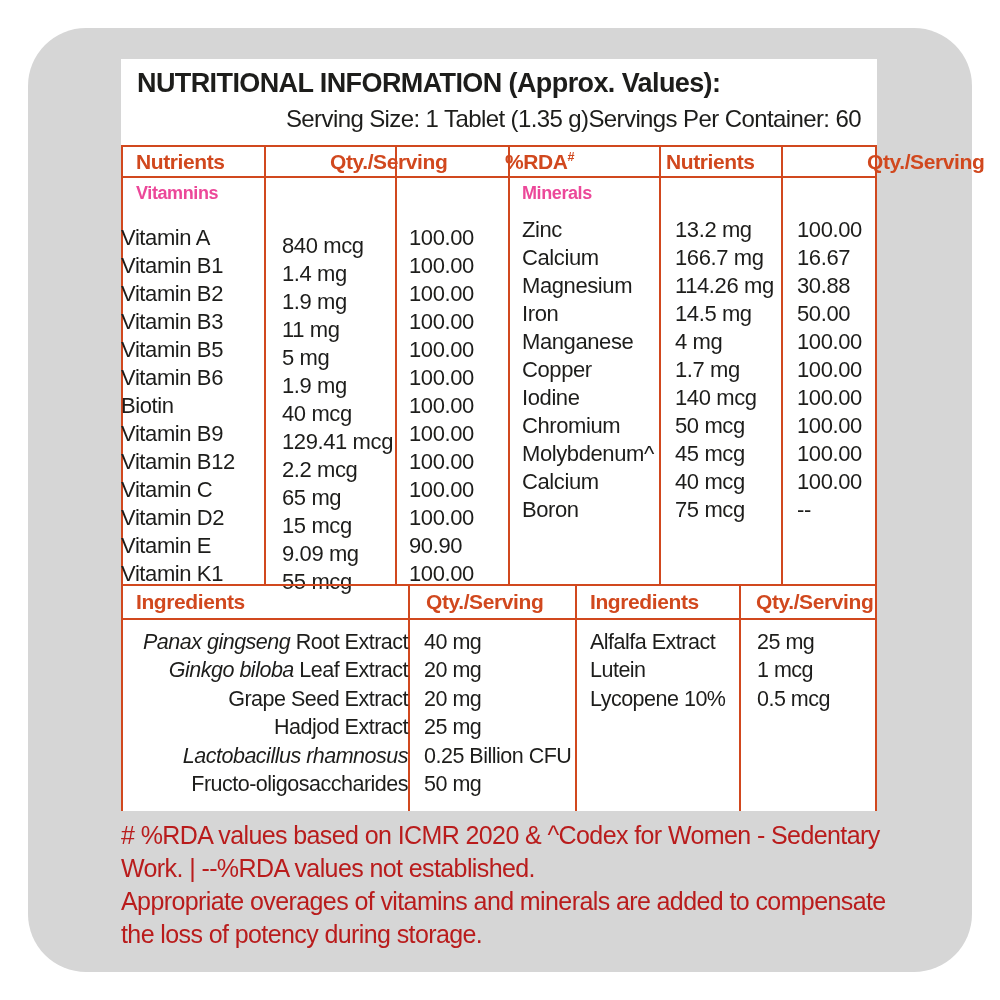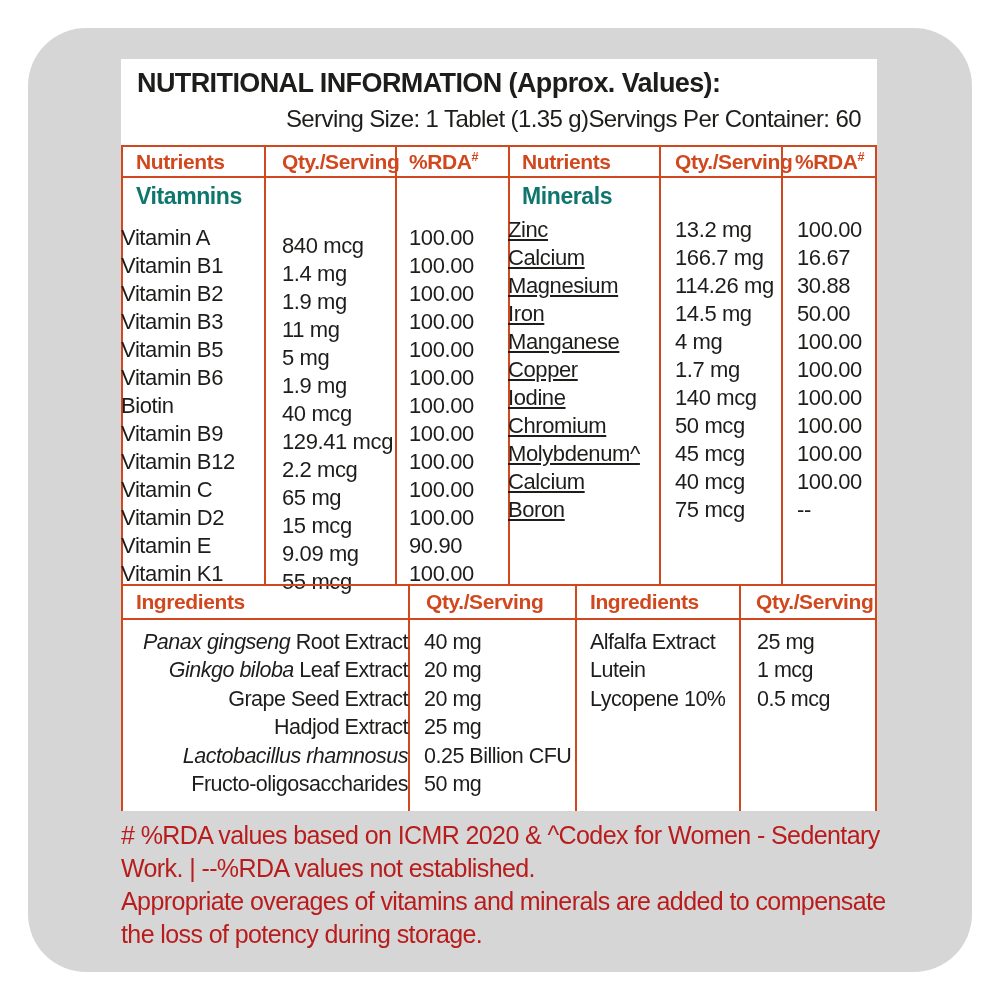--- a/index.html
+++ b/index.html
@@ -17,34 +17,34 @@
   
   .vline{position:absolute;top:0;bottom:0;width:2px;background:#d1481e;}
   .hdr{position:relative;box-sizing:border-box;display:grid;align-items:center;color:#d1481e;
        font-weight:bold;font-size:21px;letter-spacing:-0.4px;
        border-top:2px solid #d1481e;border-bottom:2px solid #d1481e;}
   .hdr span{white-space:nowrap;}
   sup{font-size:60%;vertical-align:super;}
 
   
   .ntable{position:absolute;left:0;top:86px;width:756px;}
-  .nheader{height:33px;grid-template-columns:143px 131px 113px 151px 122px 96px;}
+  .nheader{height:33px;grid-template-columns:143px 131px 113px 151px 122px 96px;gap:48px;}
   .nh1{padding-left:15px;} .nh2{padding-left:18px;} .nh3{padding-left:14px;}
   .nh4{padding-left:14px;} .nh5{padding-left:16px;} .nh6{padding-left:14px;}
   .nbody{position:relative;height:406px;font-size:22px;letter-spacing:-0.4px;}
-  .section-label{position:absolute;top:5px;color:#0f766e;font-weight:bold;font-size:23px;white-space:nowrap;}
+  .section-label{position:absolute;top:5px;color:#ec4899;font-weight:bold;font-size:18px;white-space:nowrap;}
   .sec-vit{left:15px;} .sec-min{left:401px;}
   .rows{position:absolute;}
   #vit-rows{left:0;top:38px;width:387px;}
   #min-rows{left:387px;top:38px;width:369px;}
   .nrow{display:grid;grid-template-columns:143px 131px 113px;height:28px;align-items:center;}
   .nrow.mrow{grid-template-columns:151px 122px 96px;}
   .cell{white-space:nowrap;overflow:visible;}
   .c1{} .c2{padding-left:18px;margin-top:17px;} .c3{padding-left:14px;}
-  .m1{text-decoration:underline;} .m2{padding-left:16px;} .m3{padding-left:16px;}
+  .m1{padding-left:14px;} .m2{padding-left:16px;} .m3{padding-left:16px;}
 
   
   .itable{position:absolute;left:0;top:561px;width:756px;}
   .iheader{height:36px;grid-template-columns:287px 167px 164px 138px;}
   .ih1{padding-left:15px;} .ih2{padding-left:18px;} .ih3{padding-left:15px;} .ih4{padding-left:17px;}
   .ibody{position:relative;height:191px;font-size:21.5px;letter-spacing:-0.5px;}
   #ing-left-rows{left:0;top:8px;width:454px;}
   #ing-right-rows{left:454px;top:8px;width:338px;}
   .irow{display:grid;grid-template-columns:287px 167px;height:28.5px;align-items:center;}
   .irow.jrow{grid-template-columns:164px 138px;}

